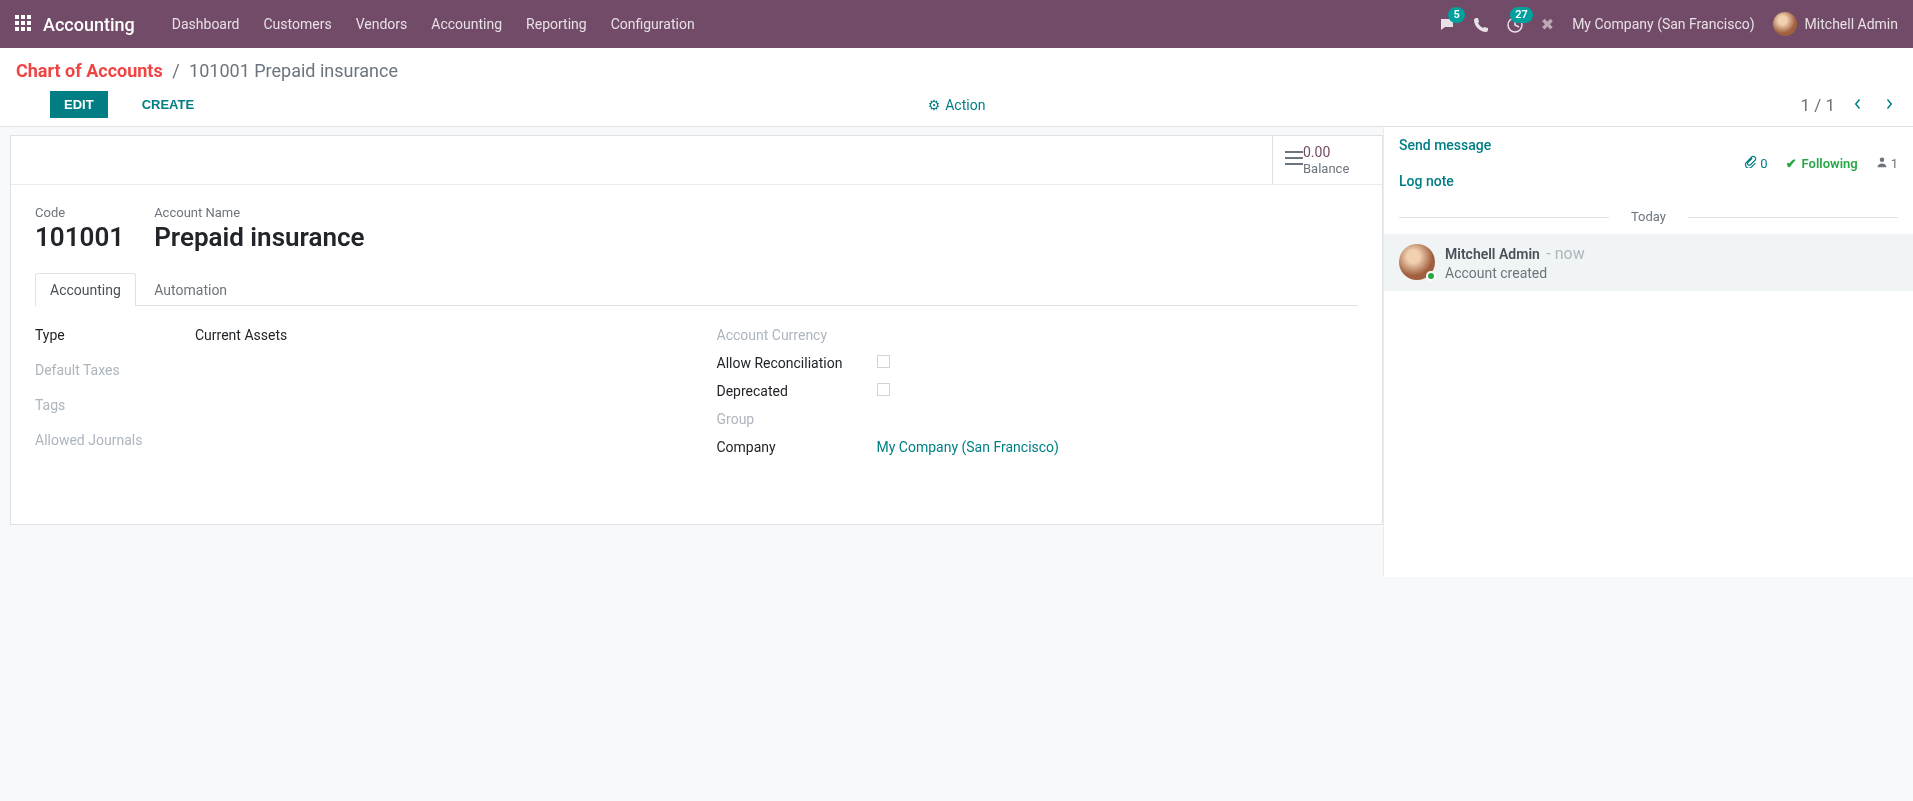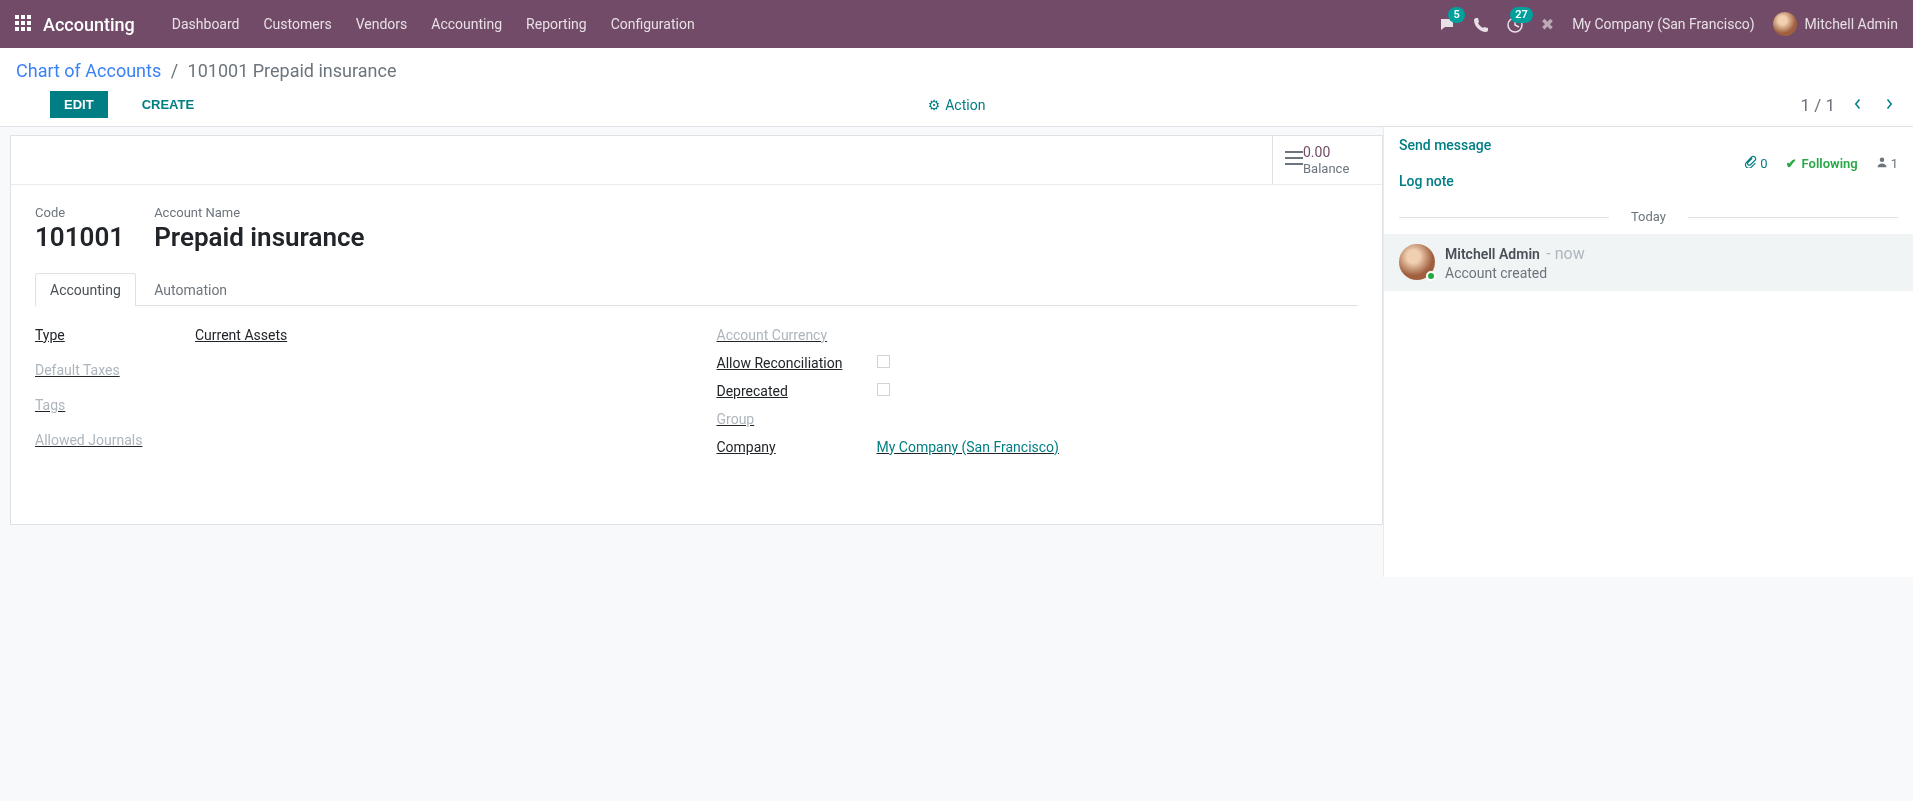--- a/index.html
+++ b/index.html
@@ -18,21 +18,21 @@
 .navbar .tray-icon svg { fill: #e8e0e6; width: 16px; height: 16px; vertical-align: middle; }
 .navbar .badge { position: absolute; top: -8px; right: -10px; background: #00A09D; color: #fff; border-radius: 10px; font-size: 11px; padding: 1px 5px; line-height: 1.2; font-weight: 600;}
 .navbar .close-x { color: #bca8b6; cursor: pointer; font-size: 16px; }
 .navbar .company { color: #e8e0e6; cursor: pointer; font-size: 14px; }
 .navbar .user { display: flex; align-items: center; gap: 8px; cursor: pointer; color: #e8e0e6; font-size: 14px;}
 .navbar .avatar { width: 24px; height: 24px; border-radius: 50%; background: radial-gradient(circle at 40% 35%, #f0d0b0 20%, #a06040 60%); display: inline-block; }
 
 
 .control-panel { background: #fff; border-bottom: 1px solid #dee2e6; padding: 12px 16px 8px; }
 .breadcrumb { font-size: 18px; color: #6c757d; margin-bottom: 10px; }
-.breadcrumb a { color: #3b82f6; }
+.breadcrumb a { color: #ef4444; font-weight: bold; }
 .breadcrumb .sep { margin: 0 5px; color: #6c757d; }
 .cp-bottom { display: flex; align-items: center; justify-content: space-between; }
 .cp-left { display: flex; gap: 20px; margin-left: 34px; }
 .btn-edit { background: #017e84; color: #fff; border: none; padding: 6px 14px; font-weight: 600; font-size: 13px; cursor: pointer; }
 .btn-create { background: transparent; color: #017e84; border: none; padding: 6px 14px; font-weight: 600; font-size: 13px; cursor: pointer; }
 .cp-center { position: absolute; left: 50%; transform: translateX(-50%); }
 .action-dropdown { color: #017e84; cursor: pointer; font-size: 14px; display: inline-flex; align-items: center; gap: 5px;}
 .cp-right { display: flex; align-items: center; gap: 15px; }
 .pager { color: #6c757d; font-size: 17px; }
 .pager-arrow { color: #017e84; cursor: pointer; padding: 0 2px; }
@@ -50,21 +50,21 @@
 
 .title-row { display: flex; gap: 30px; margin-bottom: 20px; flex-wrap: wrap;}
 .title-group .label { color: #6c757d; font-size: 13px; margin-bottom: 2px;}
 .title-group .value { font-size: 26px; font-weight: 600; color: #212529;}
 
 .tabs { border-bottom: 1px solid #dee2e6; margin-bottom: 15px;}
 .tab { display: inline-block; padding: 8px 14px; border: 1px solid transparent; border-bottom: none; color: #6c757d; cursor: pointer; position: relative; top: 1px;}
 .tab.active { border-color: #dee2e6; background: #fff; color: #495057; border-radius: 3px 3px 0 0;}
 
 .form-grid { display: flex; gap: 40px; }
-.form-col { flex: 1; display: table; text-decoration: underline; }
+.form-col { flex: 1; display: table; }
 .form-row { display: table-row; }
 .form-row .flabel { display: table-cell; padding: 6px 0; width: 150px; color: #212529; vertical-align: top; font-size: 14px;}
 .form-row .flabel.muted { color: #adb5bd; }
 .form-row .fvalue { display: table-cell; padding: 6px 10px; font-size: 14px;}
 .form-row .fvalue a { color: #017e84; }
 .checkbox { width: 13px; height: 13px; border: 1px solid #ced4da; display: inline-block; background: #fff;}
 
 
 .chatter { width: 530px; padding: 10px 15px; background: #fff; border-left: 1px solid #e9ecef; min-height: 450px;}
 .chatter-top { display: flex; justify-content: space-between; align-items: center; padding-bottom: 10px;}

